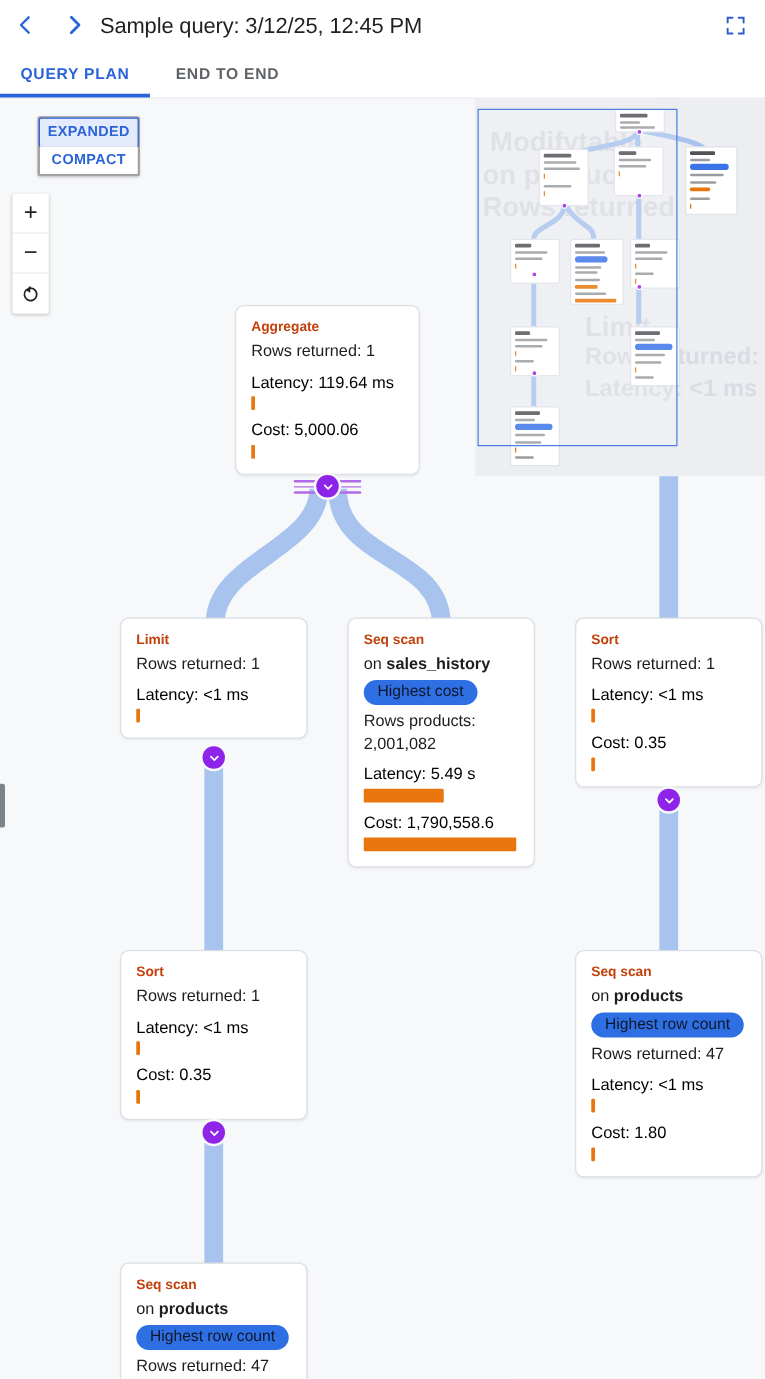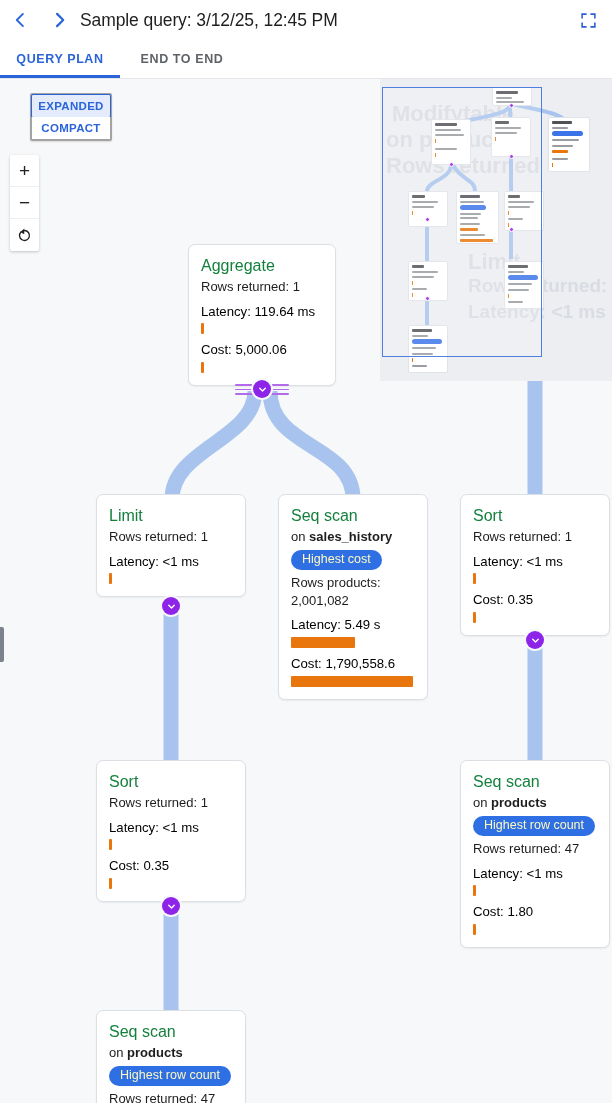--- a/index.html
+++ b/index.html
@@ -120,29 +120,29 @@
   }
 
   
   .node {
     position: absolute; background: #fff;
     border: 1px solid #dcdfe4; border-radius: 7px;
     box-shadow: 0 1px 2px rgba(0,0,0,.06);
     padding: 11px 12px 12px 12px;
   }
   .node-title {
-    font-size: 16px; font-weight: normal; color: #15803d;
+    font-size: 11px; font-weight: bold; color: #c2410c;
     line-height: 1.2; margin-bottom: 3px;
   }
   .node-sub {
     font-size: 13px; color: #1d1d1f; line-height: 1.35; margin-bottom: 3px;
   }
   .node-sub b { font-weight: bold; }
   .badge {
-    display: inline-block; background: #2f6fe4; color: #fef9c3;
+    display: inline-block; background: #2f6fe4; color: #0f172a;
     font-size: 12.5px; border-radius: 11px; padding: 2px 11px 3px 11px;
     margin: 1px 0 4px 0; line-height: 1.25; white-space: nowrap;
   }
   .node-row { font-size: 13.2px; color: #000000; line-height: 1.33; margin-top: 7px; }
   .bar { height: 11px; background: #e8760d; margin-top: 3px; border-radius: 1px; }
   .bar.tiny { width: 3px; }
 
   
   .collapse {
     position: absolute; width: 54px; height: 18px;

